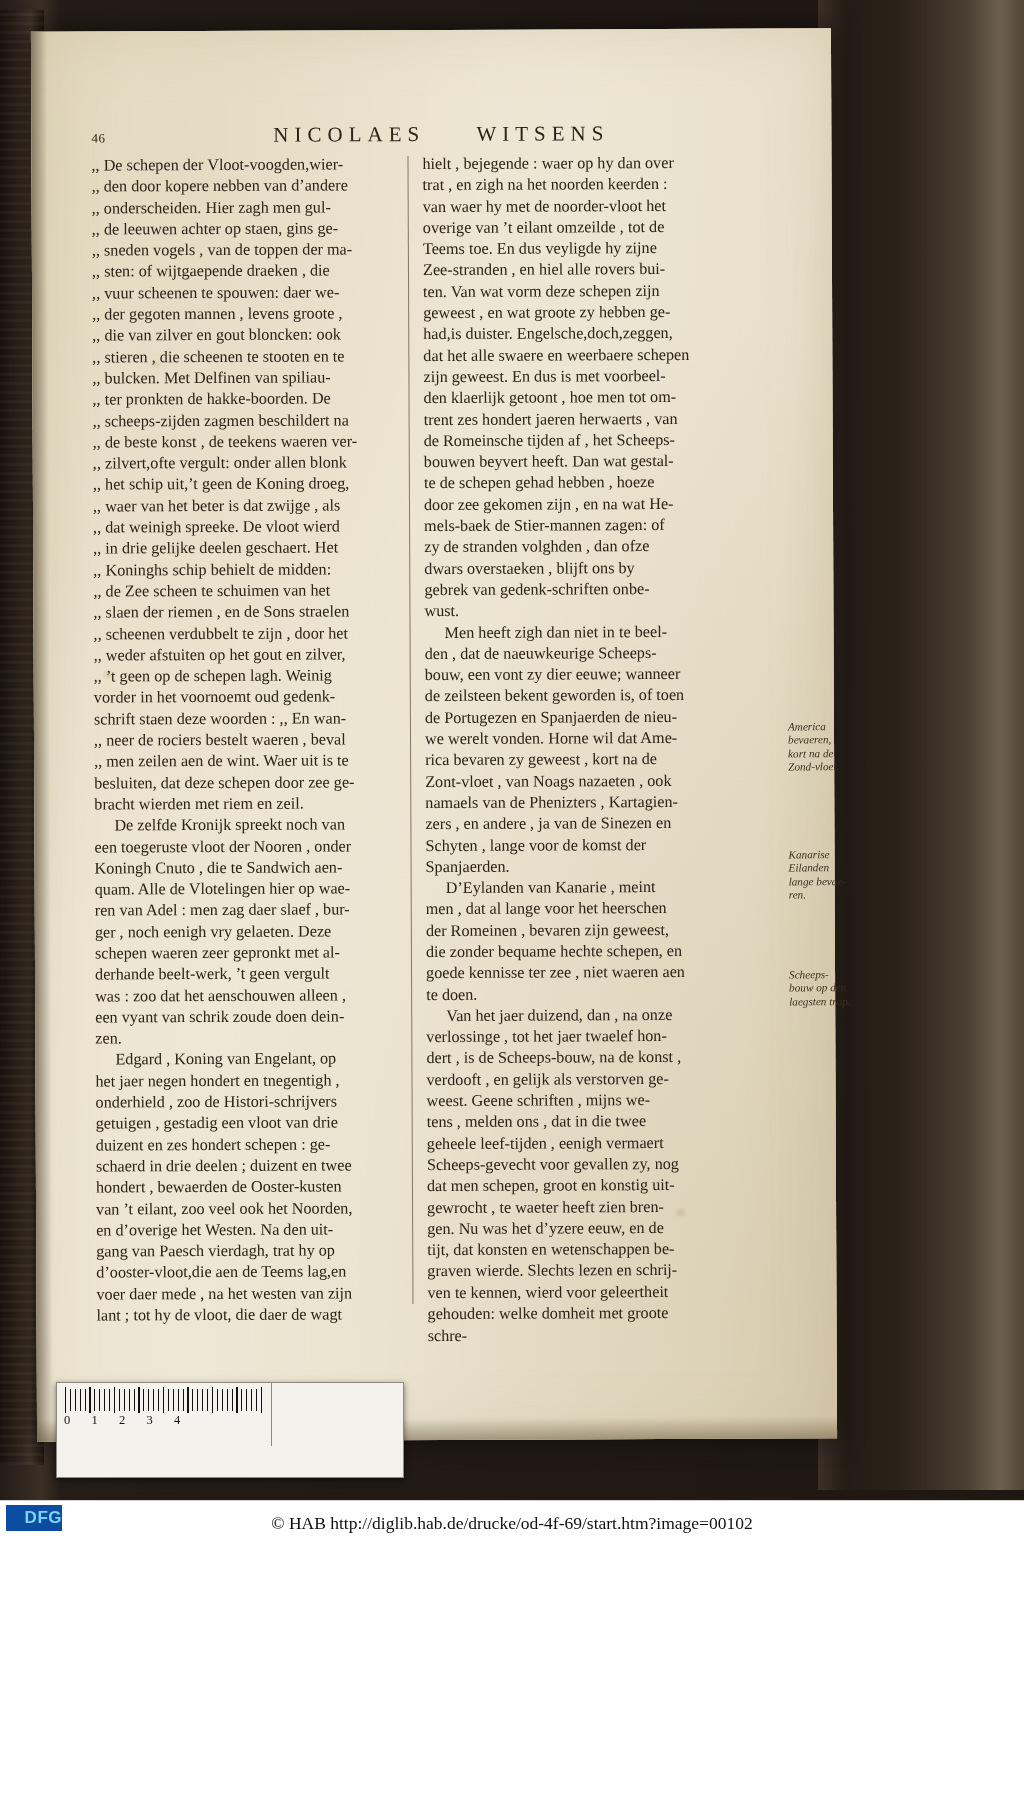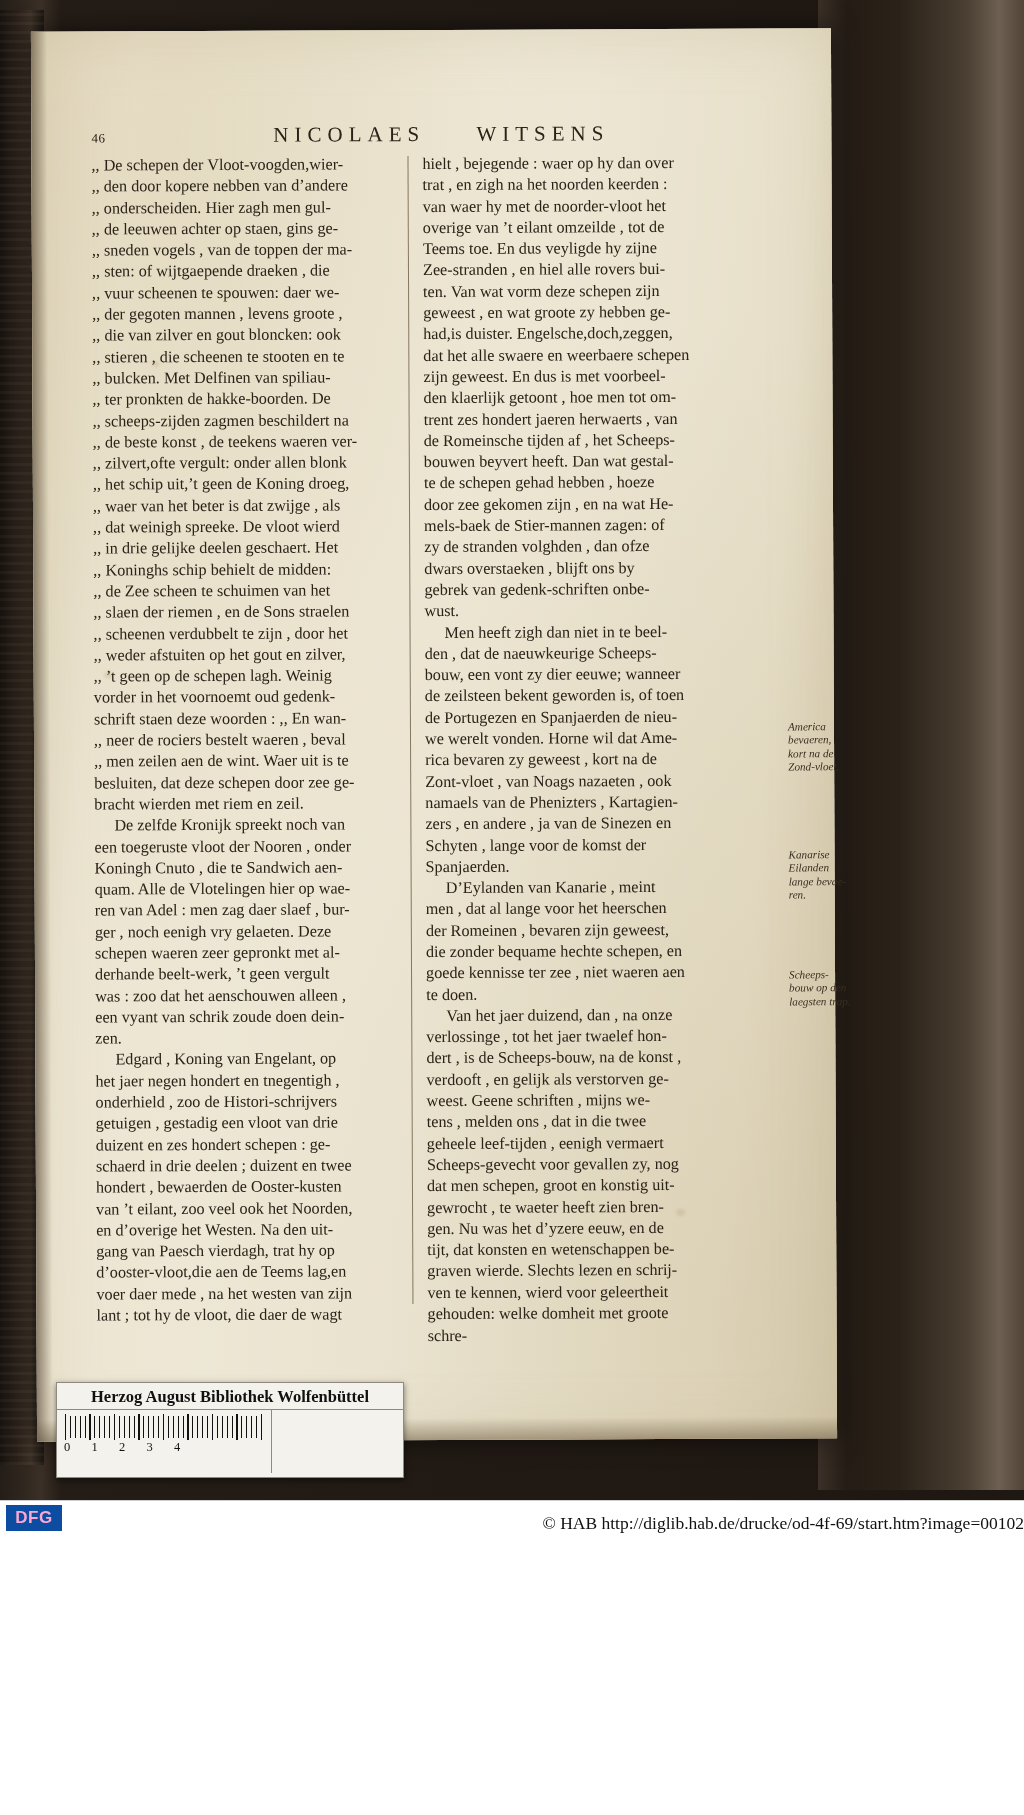--- a/index.html
+++ b/index.html
@@ -85,23 +85,23 @@
     font-family:"Liberation Sans",sans-serif;padding-top:3px;}
   .kodak .ks{font-size:8.6px;text-align:center;color:#333;
     font-family:"Liberation Sans",sans-serif;margin-top:-1px;}
   .patches{position:absolute;left:12px;top:26px;display:flex;border:1px solid #555;}
   .patches i{display:block;width:21px;height:30px;}
 
   
   .footer{position:absolute;left:0;top:1500px;width:1024px;height:62px;
     background:#fff;border-top:1px solid #cfcfcf;}
   .dfg{position:absolute;left:6px;top:1505px;width:56px;height:26px;background:#0c4da2;}
-  .dfg span{display:block;color:#f9a8d4;font-family:"Liberation Sans",sans-serif;
-    font-weight:bold;font-size:17px;letter-spacing:.5px;text-align:center;line-height:26px;}
-  .footer .urlline{position:absolute;left:0;top:12px;width:1024px;text-align:right;
+  .dfg span{display:block;color:#7dd3fc;font-family:"Liberation Sans",sans-serif;
+    font-weight:bold;font-size:17px;letter-spacing:.5px;text-align:right;line-height:26px;}
+  .footer .urlline{position:absolute;left:0;top:12px;width:1024px;text-align:center;
     font-family:"Liberation Serif",serif;font-size:17.5px;color:#111;}
   .below-white{position:absolute;left:0;top:1562px;width:1024px;height:253px;background:#ffffff;}
 </style>
 </head>
 <body>
 
 <div class="scan-backdrop"></div>
 <div class="right-dark">
   
 </div>
@@ -255,21 +255,20 @@
 lange bevae-
 ren.</div>
     <div class="margin-note mn-right" style="top:848px;">Scheeps-
 bouw op den
 laegsten trap.</div>
 
   </div>
 </div>
 
 <div class="calcard">
-  <div class="libname">Herzog August Bibliothek Wolfenbüttel</div>
   <div class="calbody">
     <div class="ruler">
       <div class="ticks"></div>
       <div class="ticks major"></div>
       <div class="numrow">
         <span>0</span>
         <span>1</span>
         <span>2</span>
         <span>3</span>
         <span>4</span>

